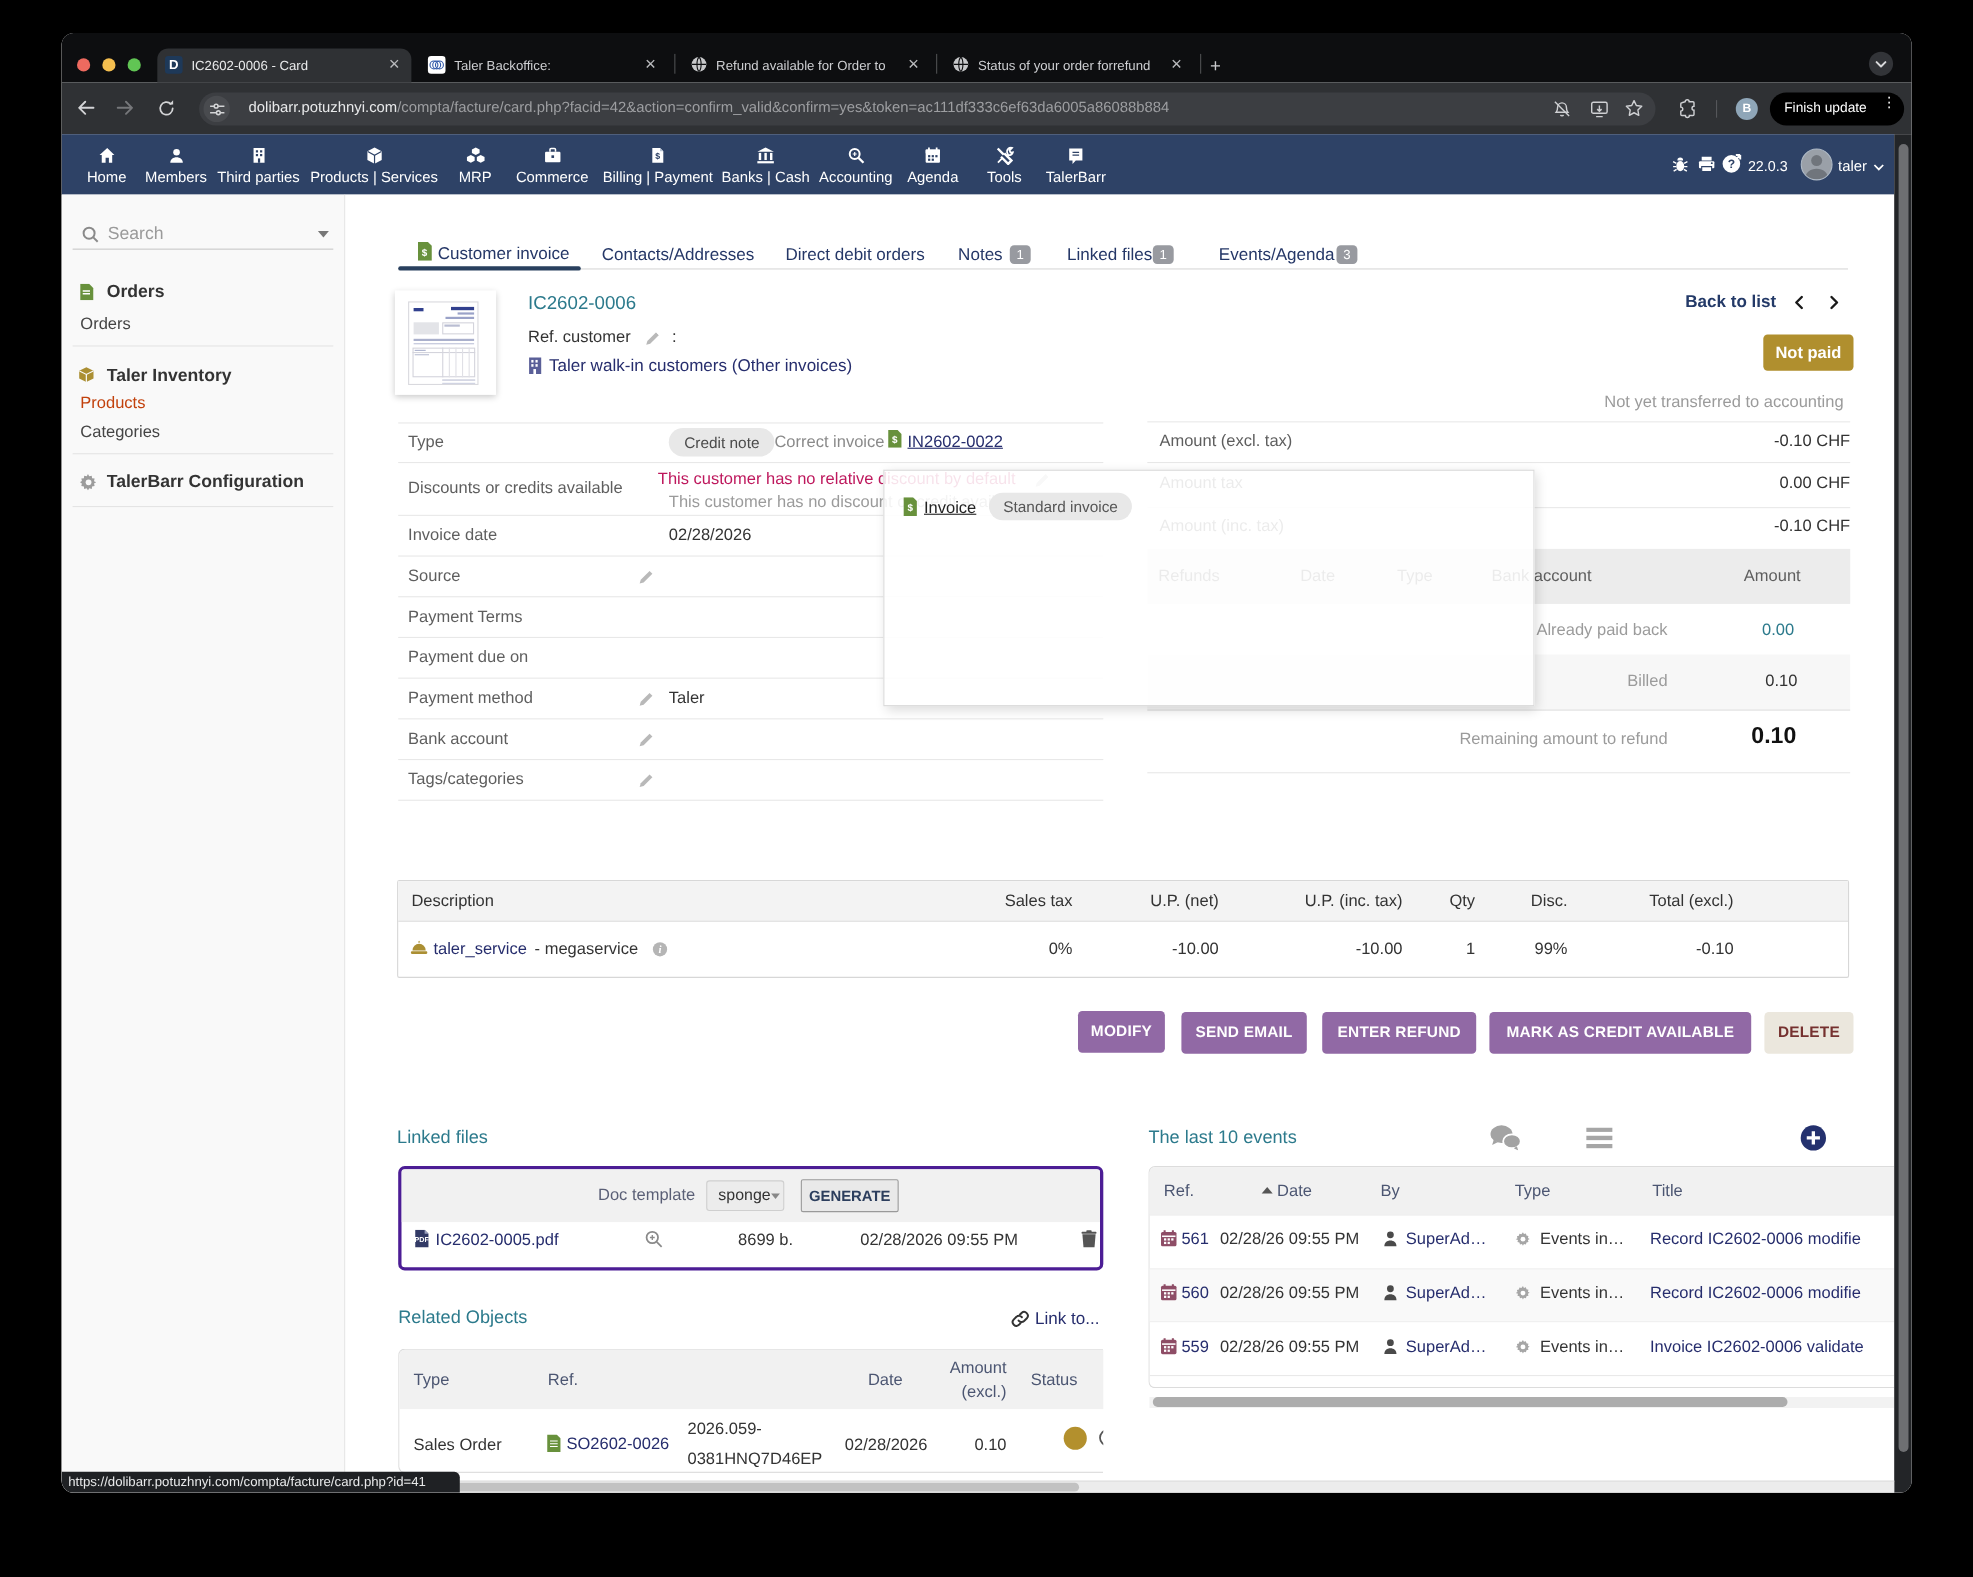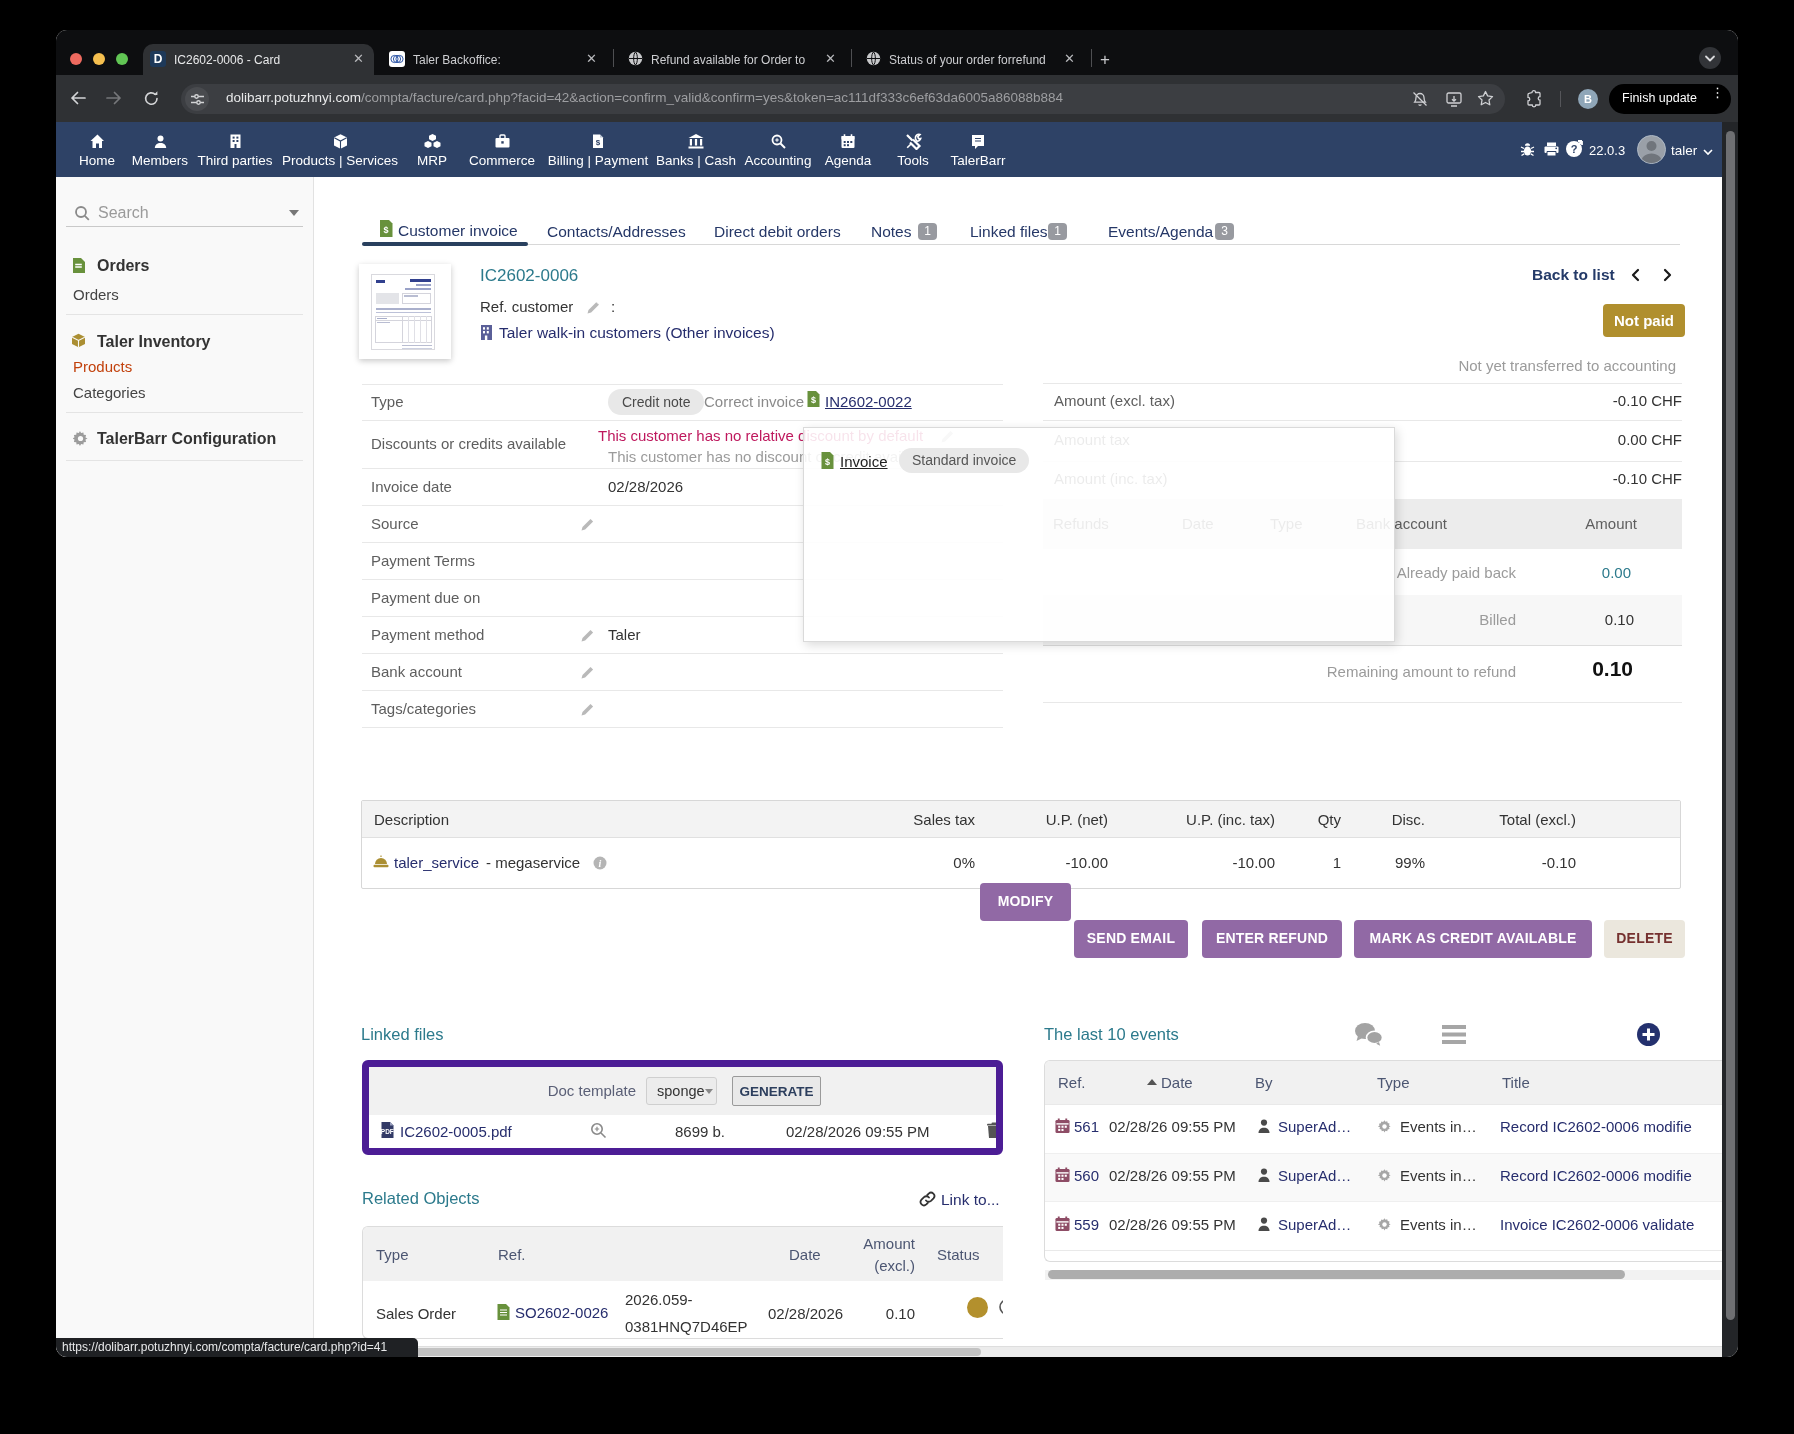--- a/index.html
+++ b/index.html
@@ -459,28 +459,28 @@
           <circle cx="7" cy="7" r="6.5" fill="#b5b5b5"></circle>
           <text x="7" y="10.8" font-size="10" fill="#fff" text-anchor="middle" font-style="italic" font-weight="bold" font-family="Liberation Serif">i</text>
         </svg>
   <div class="a val rnum" style="left:511px;top:677px;width:150px">0%</div>
   <div class="a val rnum" style="left:644px;top:677px;width:150px">-10.00</div>
   <div class="a val rnum" style="left:811px;top:677px;width:150px">-10.00</div>
   <div class="a val rnum" style="left:877px;top:677px;width:150px">1</div>
   <div class="a val rnum" style="left:961px;top:677px;width:150px">99%</div>
   <div class="a val rnum" style="left:1112px;top:677px;width:150px">-0.10</div>
 
-  <div class="a btn" style="left:666px;top:706px;width:91px"><span>MODIFY</span></div>
+  <div class="a btn" style="left:666px;top:742px;width:79px"><span>MODIFY</span></div>
   <div class="a btn" style="left:760px;top:743px;width:114px"><span>SEND EMAIL</span></div>
   <div class="a btn" style="left:888px;top:743px;width:140px"><span>ENTER REFUND</span></div>
   <div class="a btn" style="left:1040px;top:743px;width:238px"><span>MARK AS CREDIT AVAILABLE</span></div>
   <div class="a btn" style="left:1290px;top:743px;width:81px;background:#ebe7dd;color:#75312f"><span>DELETE</span></div>
 
   <div class="a teal" style="left:47px;top:848px;font-size:16.5px">Linked files</div>
-  <div class="a" style="left:48px;top:883px;width:641px;height:95px;border:7px solid #4c1d95;border-radius:6px;background:#fff;overflow:hidden">
+  <div class="a" style="left:48px;top:883px;width:641px;height:95px;border:3px solid #4c1d95;border-radius:6px;background:#fff;overflow:hidden">
     <div class="a" style="left:0;top:0;width:641px;height:48px;background:#f1f1f1"></div>
     <div class="a" style="left:82px;top:15px;width:185px;text-align:right;font-size:15px;color:#5a5f76">Doc template</div>
     <div class="a" style="left:277px;top:10px;width:71px;height:28px;background:#ececec;border:1px solid #cfcfcf;border-radius:3px"></div>
     <div class="a" style="left:288px;top:16px;font-size:14.5px;color:#333">sponge</div>
     <div class="a" style="left:336px;top:22px;width:0;height:0;border-left:4.5px solid transparent;border-right:4.5px solid transparent;border-top:5.5px solid #888"></div>
     <div class="a" style="left:363px;top:9px;width:89px;height:30px;background:#e9e9e9;border:1px solid #9a9a9a;border-radius:2px;color:#2c3e5d;font-weight:bold;font-size:13.5px;text-align:center;line-height:29px">GENERATE</div>
     <svg class="a" style="left:12px;top:55px" width="13" height="16" viewBox="0 0 13 16">
             <path d="M0.5 0h8.5l3.5 3.5V16H0.5z" fill="#323a66"></path>
             <path d="M9 0v3.5h3.5" fill="#9aa0be"></path>
             <text x="6.3" y="11.5" font-size="6.5" fill="#fff" text-anchor="middle" font-weight="bold">PDF</text>

